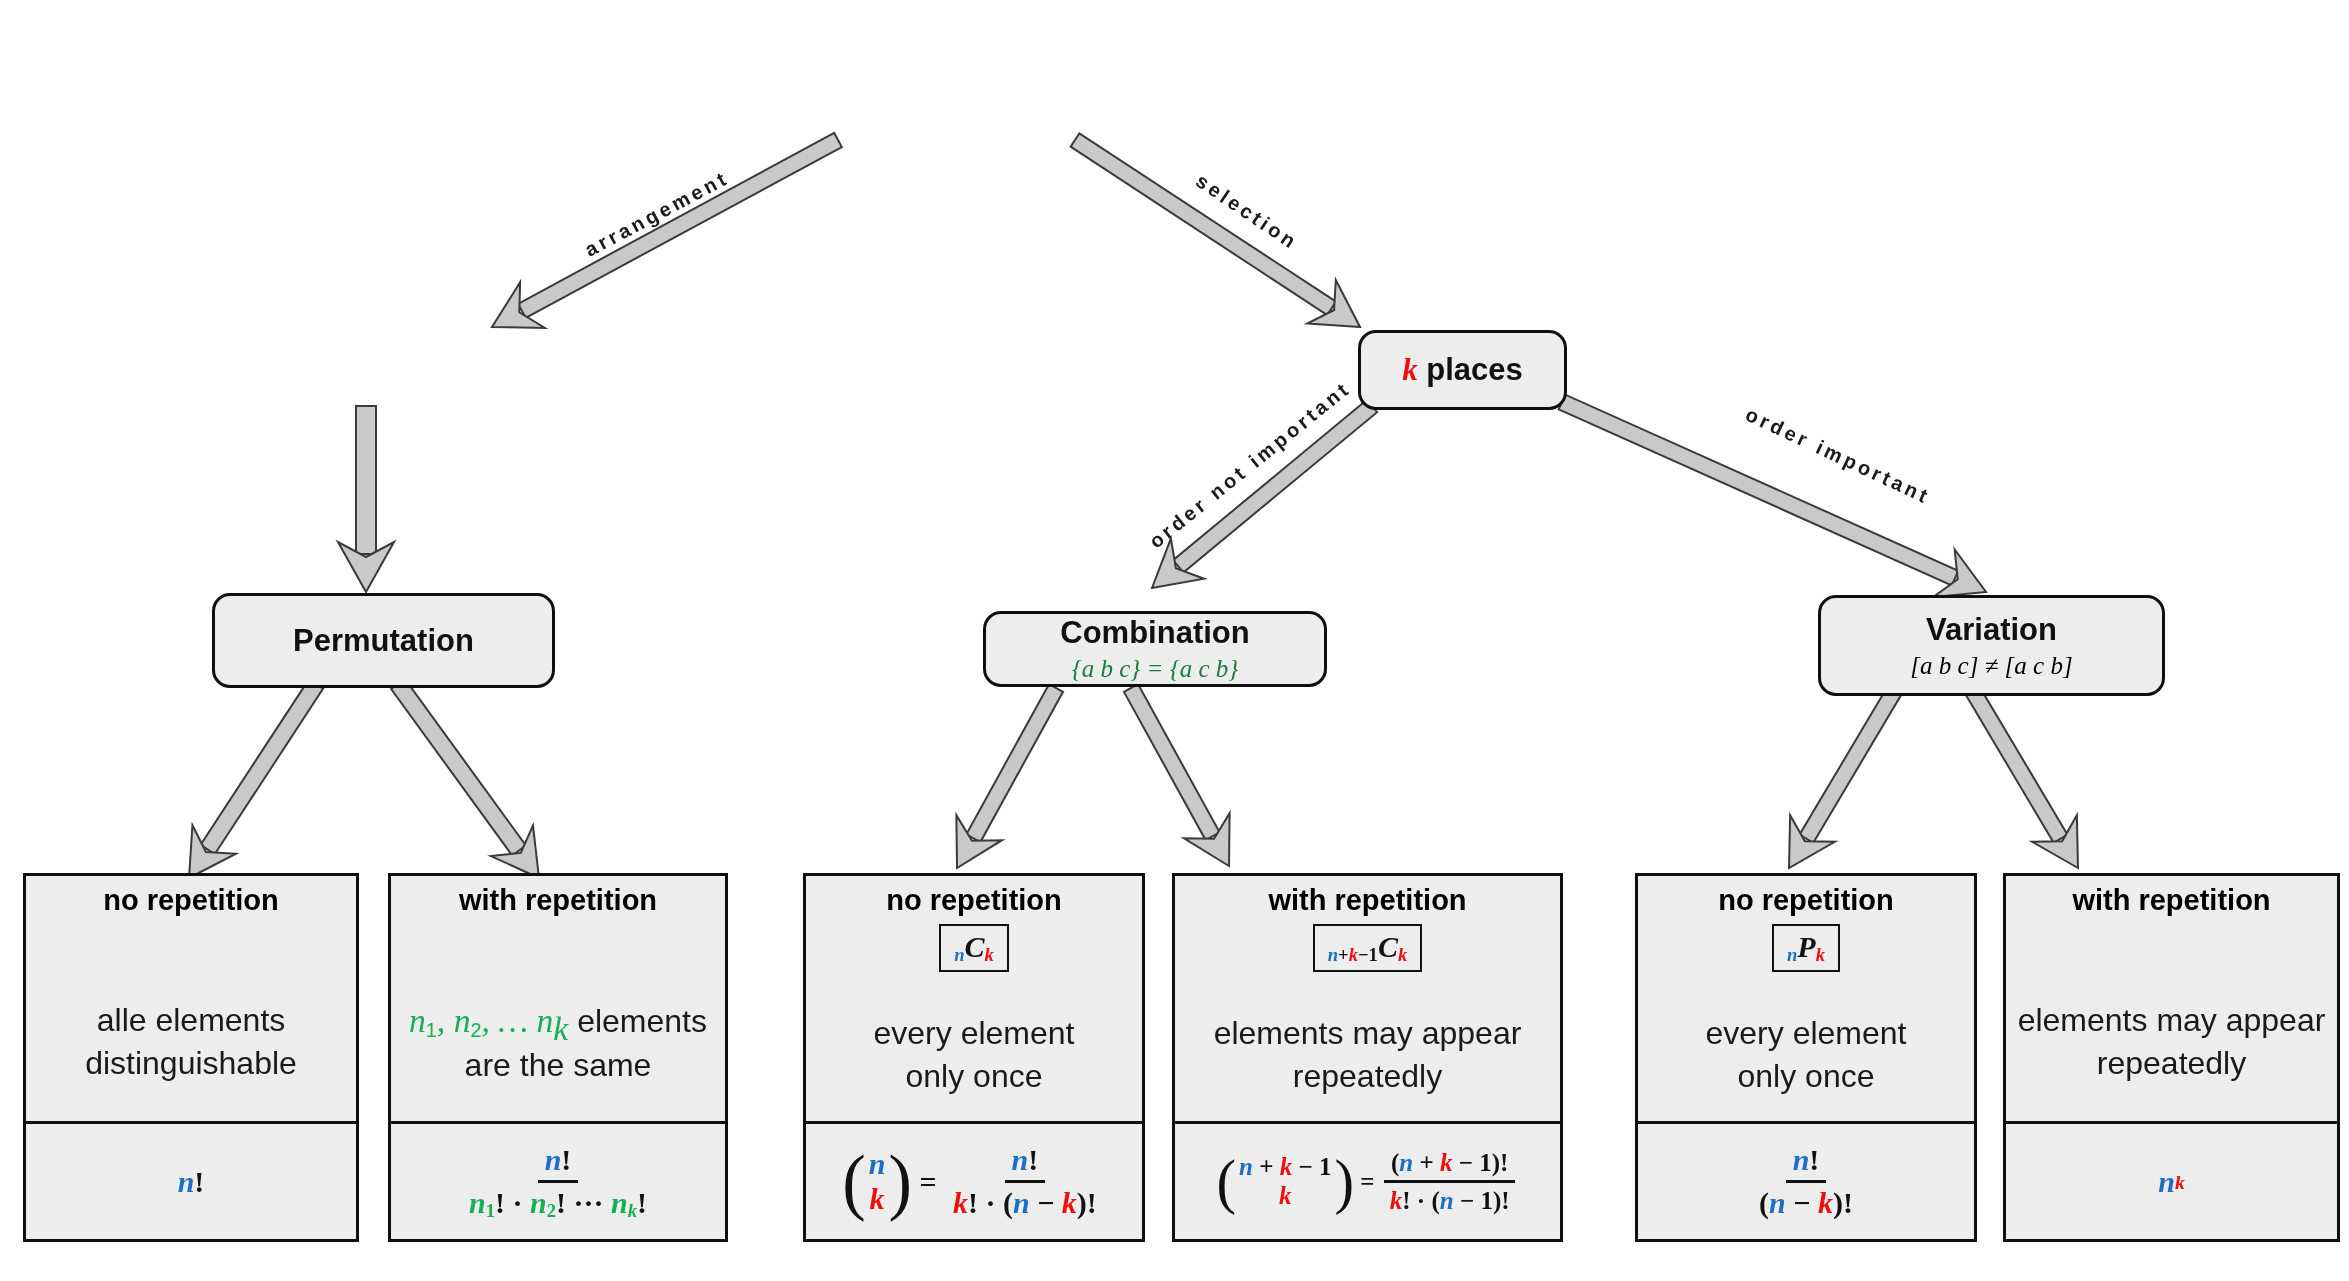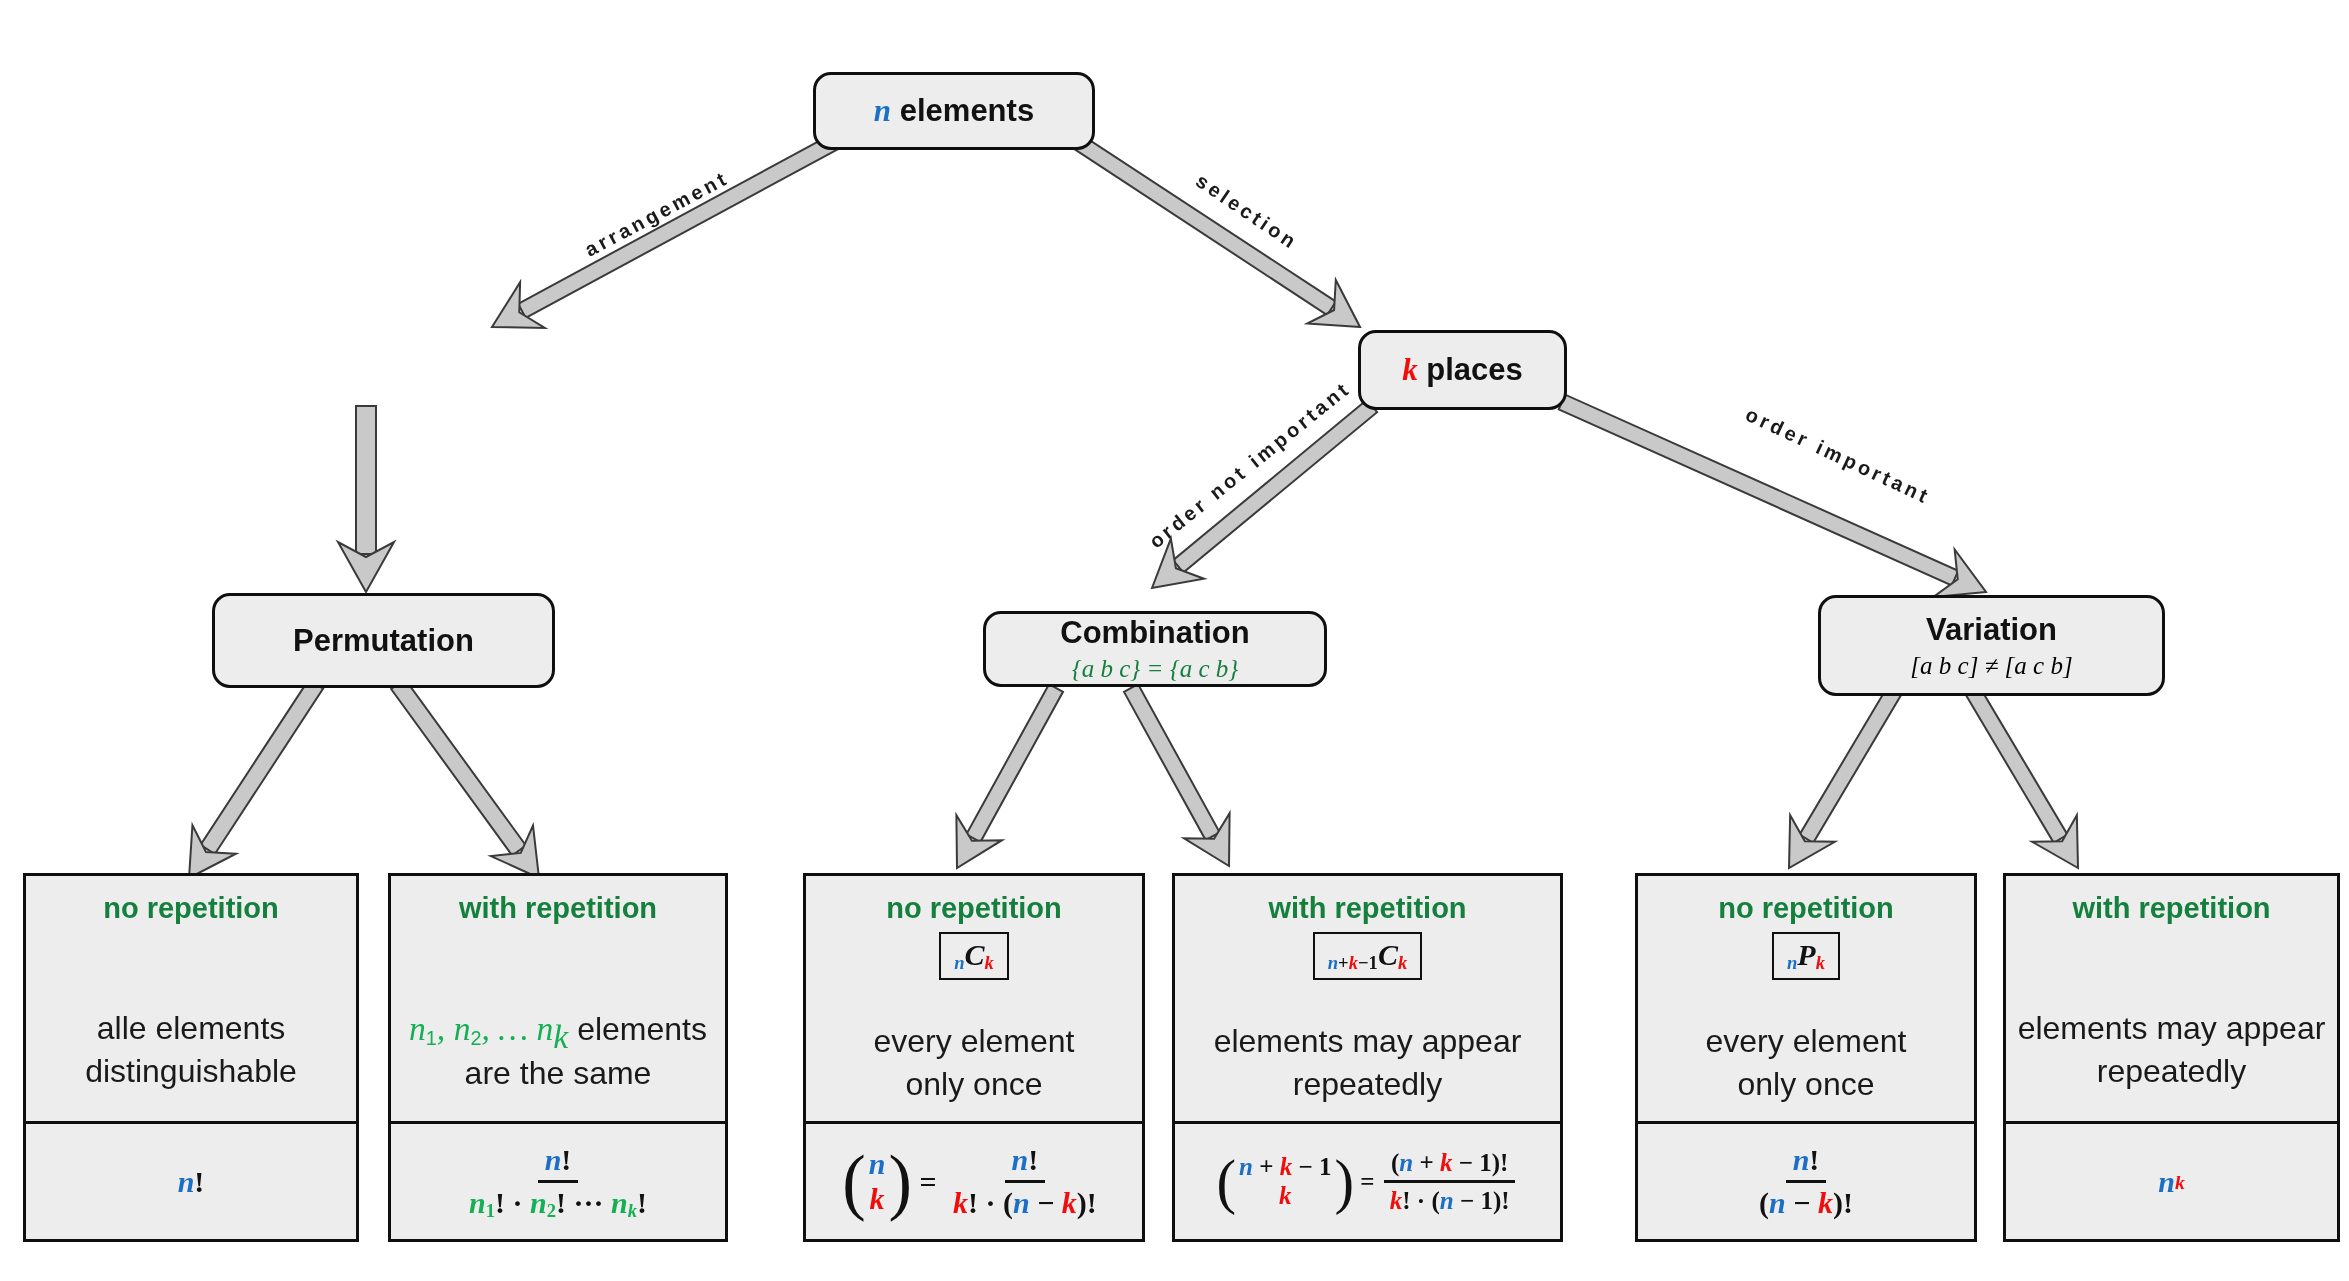--- a/index.html
+++ b/index.html
@@ -19,21 +19,21 @@
   #node-k-places{left:1358px;top:330px;width:209px;height:80px;}
   #node-permutation{left:212px;top:593px;width:343px;height:95px;}
   #node-combination{left:983px;top:611px;width:344px;height:76px;}
   #node-variation{left:1818px;top:595px;width:347px;height:101px;}
 
   
   .leaf{position:absolute;z-index:2;background:#ededed;border:3px solid #0f0f0f;box-sizing:border-box;
         display:flex;flex-direction:column;}
   .leaf-top{height:248px;box-sizing:border-box;border-bottom:3px solid #0f0f0f;display:flex;flex-direction:column;align-items:center;}
   .leaf-bottom{flex:1;display:flex;align-items:center;justify-content:center;}
-  .leaf-heading{margin-top:16px;font-weight:bold;font-size:29px;color:#15803d;}
+  .leaf-heading{margin-top:8px;font-weight:bold;font-size:29px;color:#000000;}
   .desc{margin-top:82px;text-align:center;font-size:32px;line-height:1.33;color:#1a1a1a;}
   .desc.after-notation{margin-top:40px;}
   .desc .tv{font-weight:normal;font-size:1.05em;}
   .notation{margin-top:7px;border:2px solid #0f0f0f;padding:3px 13px 5px;line-height:1.2;
             font-family:"Liberation Serif","DejaVu Serif",serif;font-weight:bold;font-size:30px;color:#111;}
 
   #leaf-1{left:23px;top:873px;width:336px;height:369px;}
   #leaf-2{left:388px;top:873px;width:340px;height:369px;}
   #leaf-3{left:803px;top:873px;width:342px;height:369px;}
   #leaf-4{left:1172px;top:873px;width:391px;height:369px;}
@@ -91,23 +91,20 @@
       <polygon points="1789,868 1790.155674469593,815.1732604023273 1804.8403810563623,841.3526299986427 1834.8544886654179,841.7442221742899" fill="#c9c9c9" stroke="#3a3a3a" stroke-width="2"></polygon>
       <polygon points="1964.1232593544885,692.0878402726097 2053.7499381958974,842.8616925291856 2067.503419486921,834.6860119839662 1977.8767406455115,683.9121597273903" fill="#c9c9c9" stroke="#3a3a3a" stroke-width="2"></polygon>
       <polygon points="2078,868 2032.1455113345821,841.7442221742899 2062.1596189436377,841.3526299986427 2076.8443255304073,815.1732604023273" fill="#c9c9c9" stroke="#3a3a3a" stroke-width="2"></polygon>
     </svg>
 
   <div class="edge-label" id="lbl-arrangement">arrangement</div>
   <div class="edge-label" id="lbl-selection">selection</div>
   <div class="edge-label" id="lbl-order-not">order not important</div>
   <div class="edge-label" id="lbl-order-imp">order important</div>
 
-  <div class="node" id="node-root">
-    <div class="title"><span class="tv" style="color: rgb(27, 111, 196);">n</span><span class="tp"> elements</span></div>
-  </div>
 
 
   <div class="node" id="node-k-places">
     <div class="title"><span class="tv" style="color: rgb(242, 13, 13);">k</span><span class="tp"> places</span></div>
   </div>
 
   <div class="node" id="node-permutation">
     <div class="title">Permutation</div>
   </div>
 

